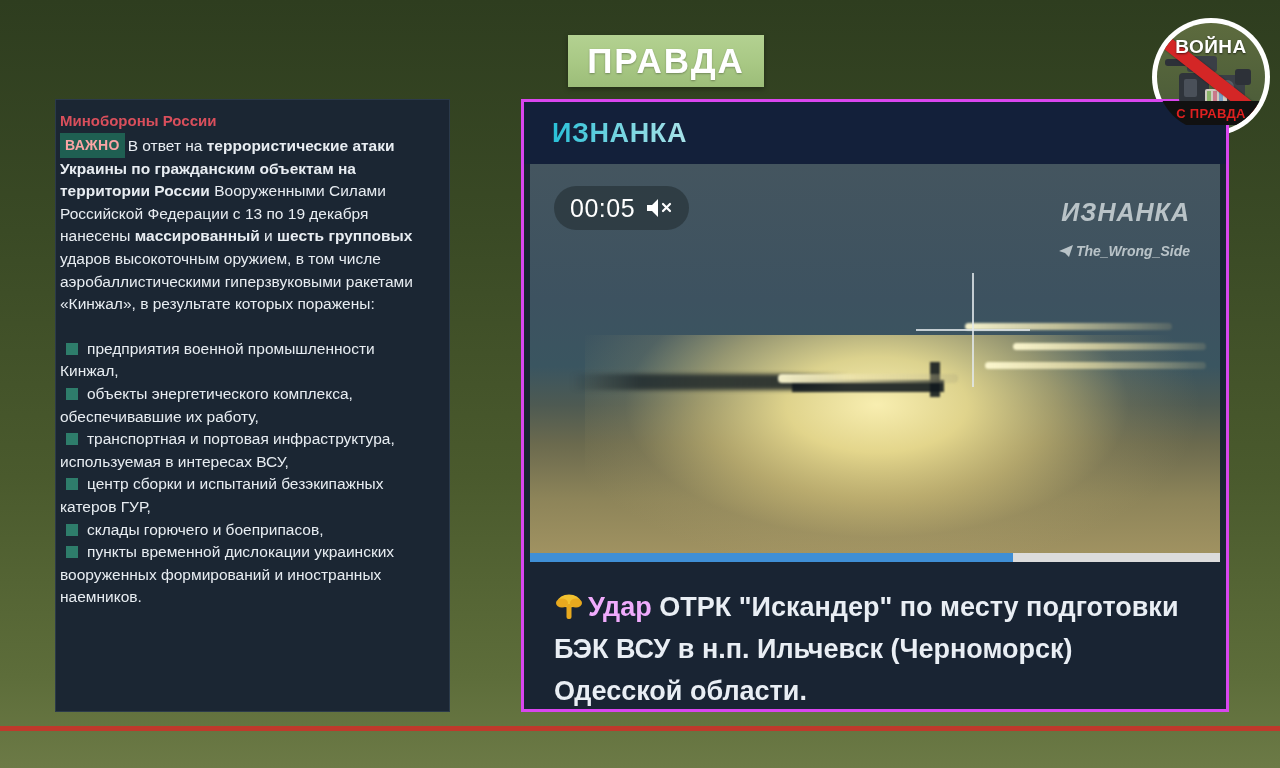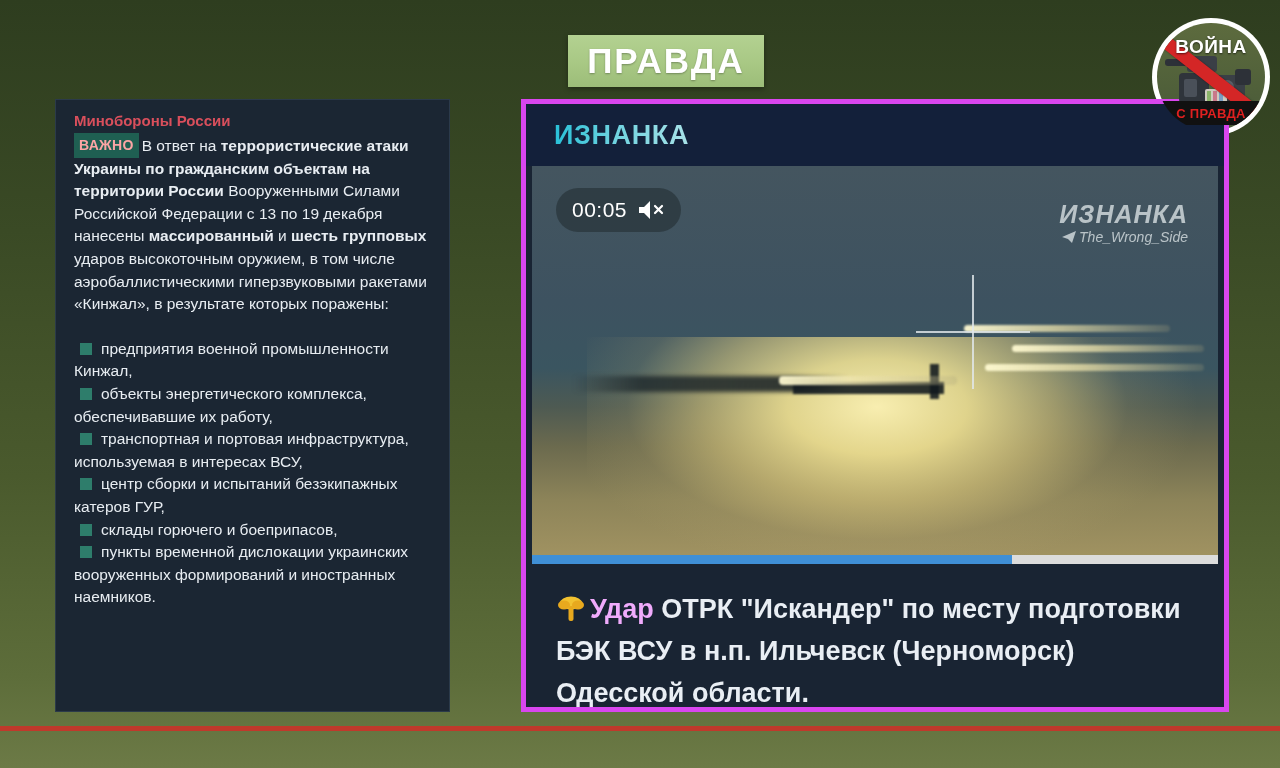--- a/index.html
+++ b/index.html
@@ -45,21 +45,21 @@
   }
   #wf-logo .band{
     position:absolute; left:0; right:0; bottom:6px; height:24px; background:#111;
     display:flex; align-items:center; justify-content:center; z-index:5;
   }
   #wf-logo .band span{ color:#e02020; font-size:13px; font-weight:bold; letter-spacing:.3px;}
 
   
   #post-panel{
     position:absolute; left:55px; top:99px; width:395px; height:613px;
-    background:#1b2633; color:#e8edf2; padding:12px 14px 10px 18px;
+    background:#1b2633; color:#e8edf2; padding:12px 14px 10px 4px;
     border:1px solid #2b3a4a;
     overflow:hidden;
   }
   #post-channel{ color:#d94f5c; font-size:15px; font-weight:bold; margin-bottom:4px; }
   #post-body{ font-size:15.5px; line-height:22.6px; }
   .vazhno{
     display:inline-block; background:#1f5f52; color:#fca5a5; font-weight:bold;
     font-size:14px; padding:1px 5px; margin-right:3px; vertical-align:1px;
     letter-spacing:.3px;
   }
@@ -67,21 +67,21 @@
   #post-list{ margin-top:22px; font-size:15.5px; line-height:22.6px; }
   .li{ margin-bottom:0; }
   .bsq{
     display:inline-block; width:12px; height:12px; background:#2e7d6b;
     margin-right:9px; margin-left:6px; vertical-align:-1px;
   }
 
   
   #video-panel{
     position:absolute; left:521px; top:99px; width:708px; height:613px;
-    background:#192433; border:5px solid #d946ef; overflow:hidden;
+    background:#192433; border:3px solid #d946ef; overflow:hidden;
   }
   #izn-header{
     height:62px; display:flex; align-items:center; padding-left:28px;
     background:#13203a;
   }
   #izn-header span{
     font-size:27px; font-weight:bold; letter-spacing:.6px;
     background:linear-gradient(90deg,#28c0d8 0%, #6fd3e0 45%, #a8e2e8 100%);
     -webkit-background-clip:text; background-clip:text; color:transparent;
   }
@@ -113,27 +113,27 @@
   #crosshair{ position:absolute; left:56%; top:28%; width:114px; height:114px; }
   #crosshair .v{ position:absolute; left:50%; top:0; width:2px; height:100%;
     background:rgba(226,232,236,.82); transform:translateX(-50%); }
   #crosshair .h{ position:absolute; top:50%; left:0; height:2px; width:100%;
     background:rgba(226,232,236,.82); transform:translateY(-50%); }
   #vid-timebox{
     position:absolute; left:24px; top:22px; height:44px; padding:0 16px;
     background:rgba(40,52,58,.72); border-radius:22px;
     display:flex; align-items:center; gap:10px;
   }
-  #vid-timebox .t{ color:#fff; font-size:21px; letter-spacing:.5px; }
+  #vid-timebox .t{ color:#fff; font-size:25px; letter-spacing:.5px; }
   #vid-watermark{
     position:absolute; right:30px; top:34px; text-align:right;
     color:rgba(232,238,240,.72); font-style:italic;
   }
   #vid-watermark .wm1{ font-size:25px; font-weight:bold; letter-spacing:1px; display:block; }
-  #vid-watermark .wm2{ font-size:14px; font-weight:normal; display:block; margin-top:0; }
+  #vid-watermark .wm2{ font-size:14px; font-weight:bold; display:block; margin-top:16px; }
   #vid-progress{
     position:absolute; left:6px; right:6px; top:451px; height:9px; background:#dcdcdc;
   }
   #vid-progress .bar{ height:100%; width:69.5%; background:#3f8fd6; }
   #vid-caption{
     position:absolute; left:0; right:0; top:470px; padding:14px 22px 0 30px;
     color:#e9eef4; font-size:27px; font-weight:bold; line-height:42px;
   }
   .cap-link{ color:#f0abfc; }
 

